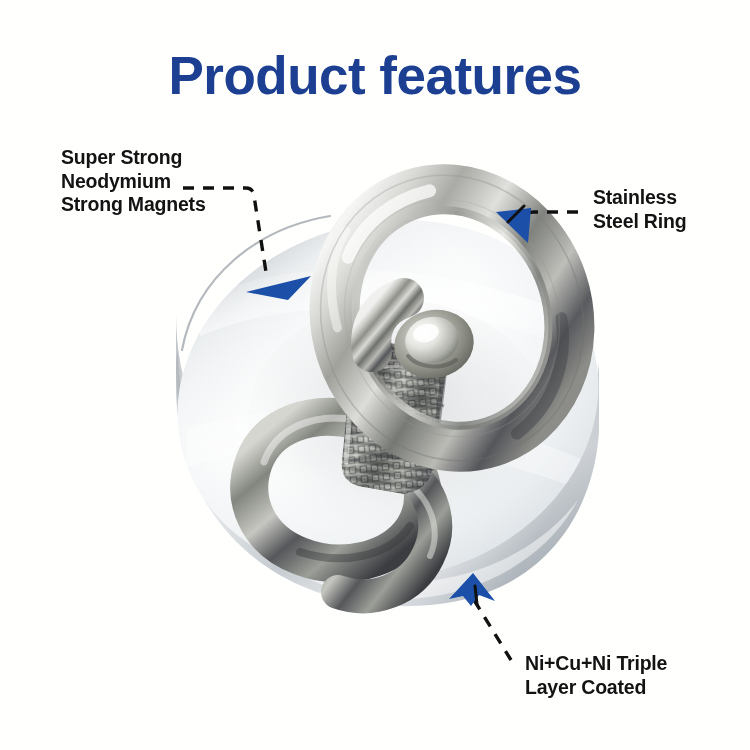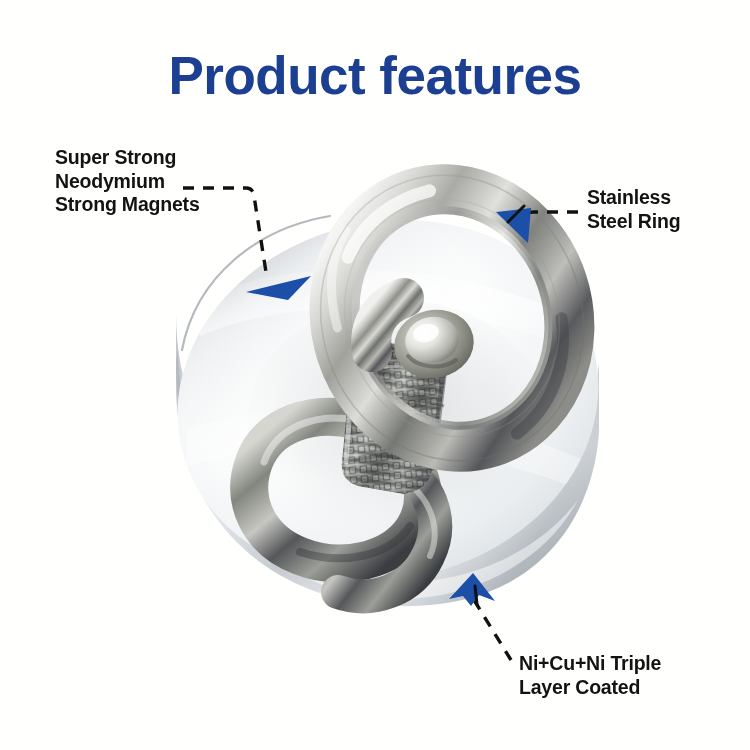--- a/index.html
+++ b/index.html
@@ -36,20 +36,21 @@
   }
   .callout {
     position: absolute;
     font-family: "Liberation Sans", sans-serif;
     font-weight: bold;
     font-size: 19.5px;
     line-height: 23.5px;
     color: #131313;
     letter-spacing: -0.2px;
     white-space: nowrap;
+    margin-left: 6px;
   }
   .callout-left   { left: 55px;  top: 146px; text-align: left; }
   .callout-right  { left: 587px; top: 186px; text-align: left; }
   .callout-bottom { left: 519px; top: 652px; text-align: left; }
   .callout .line { display: block; }
   #art {
     position: absolute;
     left: 0;
     top: 0;
     width: 750px;

